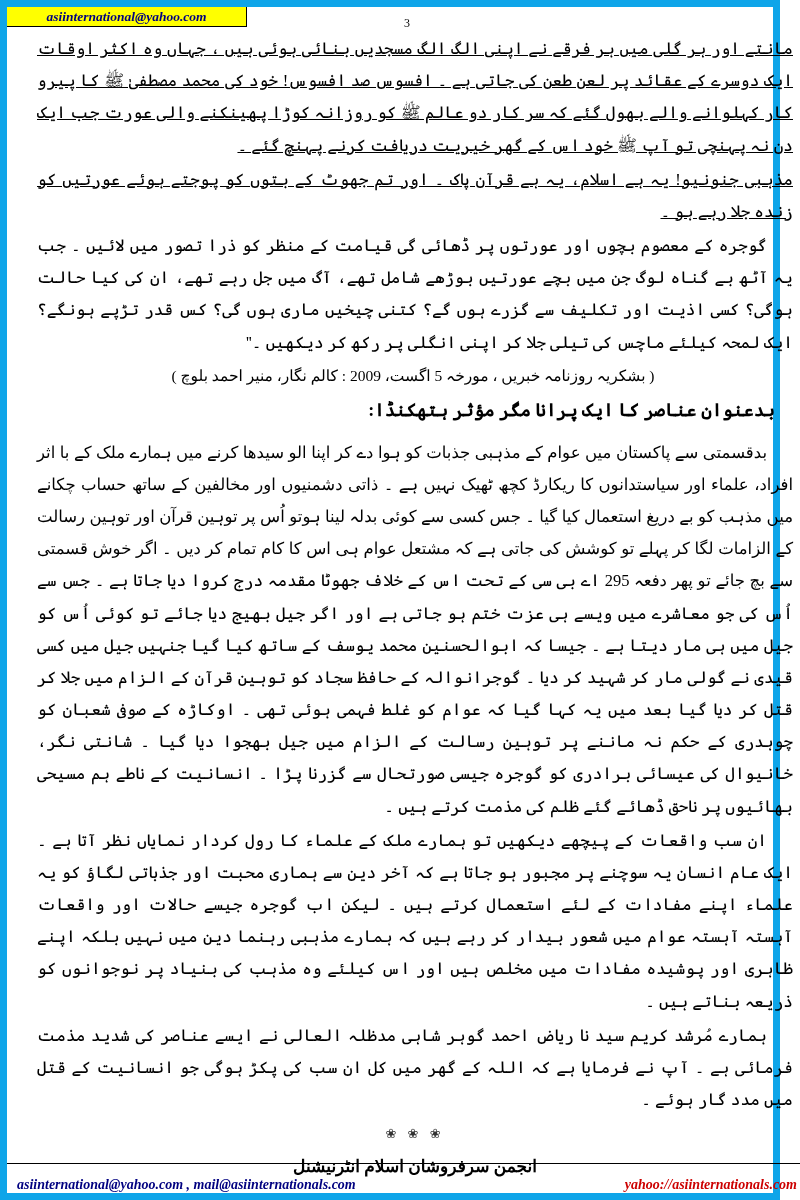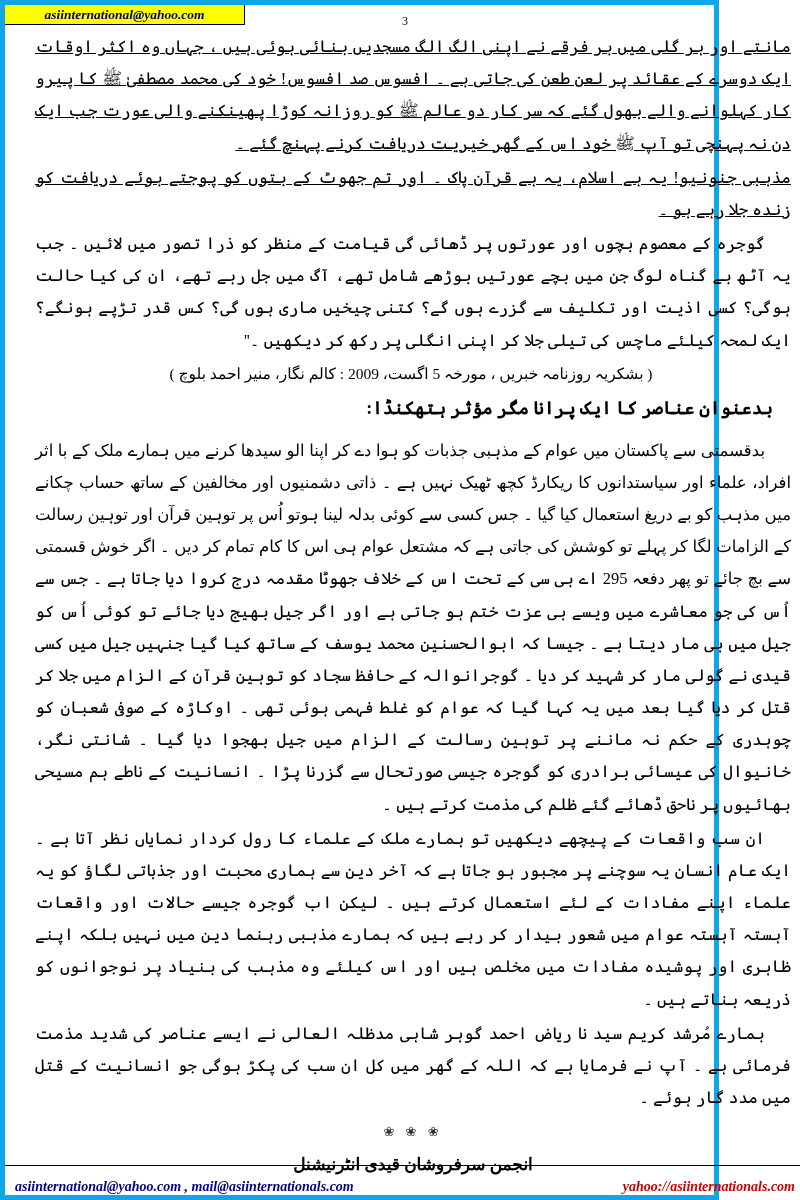--- a/index.html
+++ b/index.html
@@ -10,24 +10,24 @@
     width: 800px;
     height: 1200px;
     background: #ffffff;
     font-family: "Liberation Serif", serif;
     color: #000000;
     position: relative;
     overflow: hidden;
   }
   .page {
     position: relative;
-    width: 719px;
+    width: 780px;
     height: 1200px;
     box-sizing: border-box;
-    border: 5px solid #0ea5e9;
+    border: 7px solid #0ea5e9;
   }
   
   .header-bar {
     position: absolute;
     top: 0;
     left: 0;
     width: 800px;
     height: 20px;
   }
   .header-email-box {
@@ -152,37 +152,37 @@
     <div class="header-email-box">
       <span>asiinternational@yahoo.com</span>
     </div>
     <div class="page-number">3</div>
   </div>
 
   <div class="content">
 
     <p class="para u">مانتے اور ہر گلی میں ہر فرقے نے اپنی الگ الگ مسجدیں بنائی ہوئی ہیں ، جہاں وہ اکثر اوقات ایک دوسرے کے عقائد پر لعن طعن کی جاتی ہے ۔ افسوس صد افسوس! خود کی محمد مصطفیٰ ﷺ کا پیرو کار کہلوانے والے بھول گئے کہ سر کار دو عالم ﷺ کو روزانہ کوڑا پھینکنے والی عورت جب ایک دن نہ پہنچی تو آپ ﷺ خود اس کے گھر خیریت دریافت کرنے پہنچ گئے ۔</p>
 
-    <p class="para u">مذہبی جنونیو! یہ ہے اسلام، یہ ہے قرآن پاک ۔ اور تم جھوٹ کے بتوں کو پوجتے ہوئے دریافت کو زندہ جلا رہے ہو ۔</p>
+    <p class="para u">مذہبی جنونیو! یہ ہے اسلام، یہ ہے قرآن پاک ۔ اور تم جھوٹ کے بتوں کو پوجتے ہوئے عورتیں کو زندہ جلا رہے ہو ۔</p>
 
     <p class="para indent-first">گوجرہ کے معصوم بچوں اور عورتوں پر ڈھائی گی قیامت کے منظر کو ذرا تصور میں لائیں ۔ جب یہ آٹھ بے گناہ لوگ جن میں بچے عورتیں بوڑھے شامل تھے، آگ میں جل رہے تھے، ان کی کیا حالت ہوگی؟ کسی اذیت اور تکلیف سے گزرے ہوں گے؟ کتنی چیخیں ماری ہوں گی؟ کس قدر تڑپے ہونگے؟ ایک لمحہ کیلئے ماچس کی تیلی جلا کر اپنی انگلی پر رکھ کر دیکھیں ۔''</p>
 
     <p class="cite">( بشکریہ روزنامہ خبریں ، مورخہ 5 اگست، 2009 : کالم نگار، منیر احمد بلوچ )</p>
 
     <p class="heading">بدعنوان عناصر کا ایک پرانا مگر مؤثر ہتھکنڈا:</p>
 
     <p class="para indent-first">بدقسمتی سے پاکستان میں عوام کے مذہبی جذبات کو ہوا دے کر اپنا الو سیدھا کرنے میں ہمارے ملک کے با اثر افراد، علماء اور سیاستدانوں کا ریکارڈ کچھ ٹھیک نہیں ہے ۔ ذاتی دشمنیوں اور مخالفین کے ساتھ حساب چکانے میں مذہب کو بے دریغ استعمال کیا گیا ۔ جس کسی سے کوئی بدلہ لینا ہوتو اُس پر توہین قرآن اور توہین رسالت کے الزامات لگا کر پہلے تو کوشش کی جاتی ہے کہ مشتعل عوام ہی اس کا کام تمام کر دیں ۔ اگر خوش قسمتی سے بچ جائے تو پھر دفعہ 295 اے بی سی کے تحت اس کے خلاف جھوٹا مقدمہ درج کروا دیا جاتا ہے ۔ جس سے اُس کی جو معاشرے میں ویسے ہی عزت ختم ہو جاتی ہے اور اگر جیل بھیج دیا جائے تو کوئی اُس کو جیل میں ہی مار دیتا ہے ۔ جیسا کہ ابوالحسنین محمد یوسف کے ساتھ کیا گیا جنہیں جیل میں کسی قیدی نے گولی مار کر شہید کر دیا ۔ گوجرانوالہ کے حافظ سجاد کو توہین قرآن کے الزام میں جلا کر قتل کر دیا گیا بعد میں یہ کہا گیا کہ عوام کو غلط فہمی ہوئی تھی ۔ اوکاڑہ کے صوفی شعبان کو چوہدری کے حکم نہ ماننے پر توہین رسالت کے الزام میں جیل بھجوا دیا گیا ۔ شانتی نگر، خانیوال کی عیسائی برادری کو گوجرہ جیسی صورتحال سے گزرنا پڑا ۔ انسانیت کے ناطے ہم مسیحی بھائیوں پر ناحق ڈھائے گئے ظلم کی مذمت کرتے ہیں ۔</p>
 
     <p class="para indent-first">ان سب واقعات کے پیچھے دیکھیں تو ہمارے ملک کے علماء کا رول کردار نمایاں نظر آتا ہے ۔ ایک عام انسان یہ سوچنے پر مجبور ہو جاتا ہے کہ آخر دین سے ہماری محبت اور جذباتی لگاؤ کو یہ علماء اپنے مفادات کے لئے استعمال کرتے ہیں ۔ لیکن اب گوجرہ جیسے حالات اور واقعات آہستہ آہستہ عوام میں شعور بیدار کر رہے ہیں کہ ہمارے مذہبی رہنما دین میں نہیں بلکہ اپنے ظاہری اور پوشیدہ مفادات میں مخلص ہیں اور اس کیلئے وہ مذہب کی بنیاد پر نوجوانوں کو ذریعہ بناتے ہیں ۔</p>
 
     <p class="para indent-first">ہمارے مُرشد کریم سید نا ریاض احمد گوہر شاہی مدظلہ العالی نے ایسے عناصر کی شدید مذمت فرمائی ہے ۔ آپ نے فرمایا ہے کہ اللہ کے گھر میں کل ان سب کی پکڑ ہوگی جو انسانیت کے قتل میں مدد گار ہوئے ۔</p>
 
     <div class="flowers">❀ ❀ ❀</div>
 
-    <div class="org-line">انجمن سرفروشان قیدی انٹرنیشنل</div>
+    <div class="org-line">انجمن سرفروشان اسلام انٹرنیشنل</div>
 
   </div>
 
   <div class="footer">
     <div class="footer-left">asiinternational@yahoo.com ,  mail@asiinternationals.com</div>
     <div class="footer-right">yahoo://asiinternationals.com</div>
   </div>
 
 </div>
 

